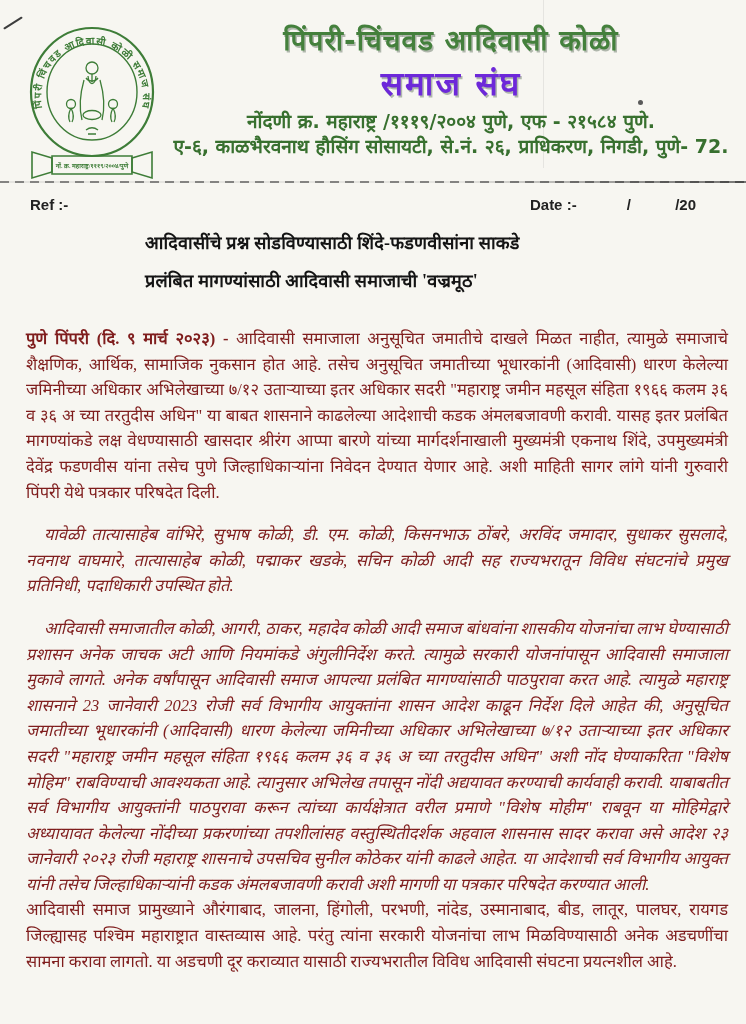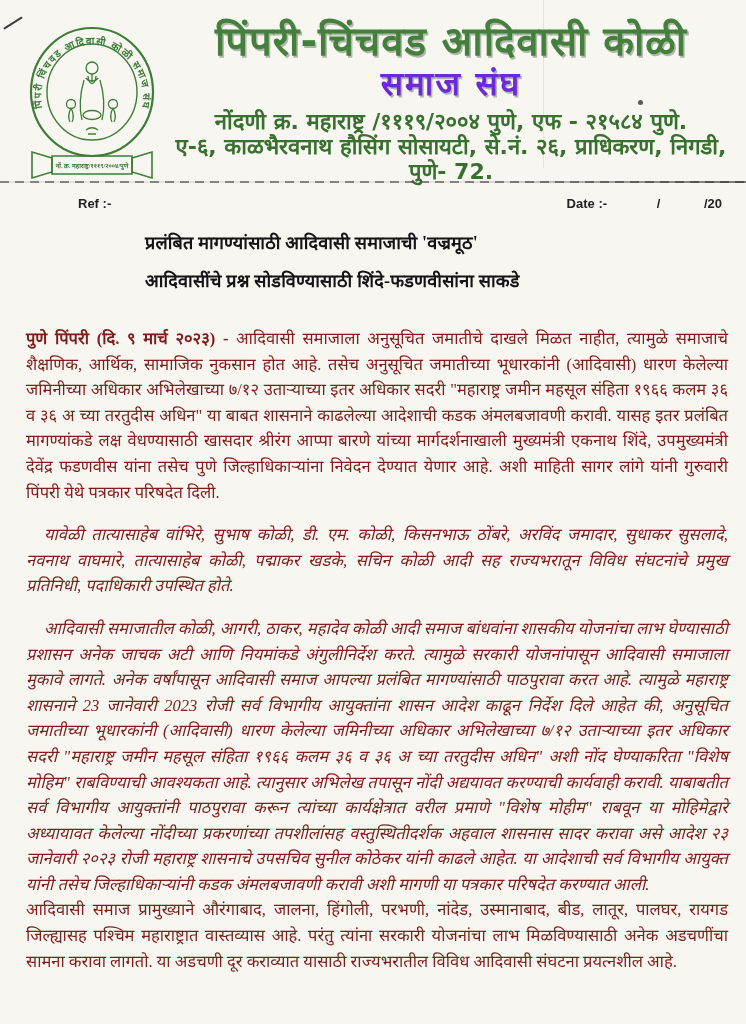--- a/index.html
+++ b/index.html
@@ -9,56 +9,56 @@
     background:#f7f6f1;
     font-family:"Liberation Serif", serif;
     color:#1a1a1a;
     overflow:hidden;
   }
   
   .header{position:absolute;top:0;left:0;right:0;height:182px;}
   .logo-wrap{position:absolute;left:16px;top:16px;width:152px;height:168px;}
   .header-text{position:absolute;left:170px;top:18px;width:562px;text-align:center;}
   .org-line1{
-    font-size:40px;line-height:46px;font-weight:bold;
+    font-size:28px;line-height:46px;font-weight:bold;
     color:#44803c;letter-spacing:1px;
     text-shadow:1.5px 1.5px 0 rgba(70,90,70,.4), -0.5px -0.5px 0 rgba(255,255,255,.6);
     font-family:"DejaVu Sans", sans-serif;
   }
   .org-line2{
     font-size:33px;line-height:40px;font-weight:bold;
     color:#6d28d9;letter-spacing:2px;
     text-shadow:1.5px 1.5px 0 rgba(70,90,70,.4);
     font-family:"DejaVu Sans", sans-serif;
   }
   .reg-line,.addr-line{
-    font-size:22px;line-height:25px;font-weight:bold;color:#38702f;
+    font-size:19px;line-height:25px;font-weight:bold;color:#38702f;
     font-family:"DejaVu Sans", sans-serif;
   }
   .reg-line{margin-top:5px;}
   .crease{position:absolute;left:543px;top:0;width:1px;height:168px;background:rgba(0,0,0,.07);}
   .stray-mark{position:absolute;left:2px;top:22px;width:22px;height:2px;background:#3d3d3d;transform:rotate(-32deg);border-radius:2px;}
   .dot-artifact{position:absolute;left:638px;top:100px;width:5px;height:5px;background:#5a5a5a;border-radius:50%;}
   
   .rule{
     position:absolute;left:0;right:0;top:180px;height:4px;
     background-image:
       linear-gradient(90deg, rgba(0,0,0,0) 0%, rgba(0,0,0,0) 62%, rgba(45,45,45,.45) 86%, rgba(30,30,30,.55) 100%),
       repeating-linear-gradient(90deg, rgba(70,70,70,.65) 0 9px, rgba(70,70,70,.10) 9px 15px);
     background-size:100% 2px, 100% 2px;
     background-position:0 1px, 0 1px;
     background-repeat:no-repeat;
   }
   
   .meta-row{
     position:absolute;top:196px;left:0;right:0;
     display:flex;justify-content:space-between;
-    padding:0 24px 0 30px;box-sizing:border-box;
+    padding:0 50px 0 30px;box-sizing:border-box;
     font-family:"Liberation Sans", sans-serif;
-    font-weight:bold;font-size:13px;color:#222;margin-left:48px;
+    font-weight:bold;font-size:15px;color:#222;
   }
   .date-group span{display:inline-block;}
   .date-slash1{margin-left:46px;}
   .date-slash2{margin-left:40px;}
   
   .headlines{position:absolute;top:232px;left:145px;right:40px;}
   .headline{
     font-size:18px;line-height:22px;font-weight:600;color:#141414;
     margin-bottom:16px;letter-spacing:.2px;
   }
@@ -129,22 +129,22 @@
   <div class="meta-row">
     <span>Ref :-</span>
     <span class="date-group">
       <span>Date :-</span>
       <span class="date-slash1">/</span>
       <span class="date-slash2">/20</span>
     </span>
   </div>
 
   <div class="headlines">
+    <div class="headline">आदिवासींचे प्रश्न सोडविण्यासाठी शिंदे-फडणवीसांना साकडे</div>
     <div class="headline">प्रलंबित मागण्यांसाठी आदिवासी समाजाची 'वज्रमूठ'</div>
-    <div class="headline">आदिवासींचे प्रश्न सोडविण्यासाठी शिंदे-फडणवीसांना साकडे</div>
   </div>
 
   <div class="body-text">
     <p><span class="p-lead">पुणे पिंपरी (दि. ९ मार्च २०२३) - </span><span>आदिवासी समाजाला अनुसूचित जमातीचे दाखले मिळत नाहीत, त्यामुळे समाजाचे शैक्षणिक, आर्थिक, सामाजिक नुकसान होत आहे. तसेच अनुसूचित जमातीच्या भूधारकांनी (आदिवासी) धारण केलेल्या जमिनीच्या अधिकार अभिलेखाच्या ७/१२ उताऱ्याच्या इतर अधिकार सदरी "महाराष्ट्र जमीन महसूल संहिता १९६६ कलम ३६ व ३६ अ च्या तरतुदीस अधिन" या बाबत शासनाने काढलेल्या आदेशाची कडक अंमलबजावणी करावी. यासह इतर प्रलंबित मागण्यांकडे लक्ष वेधण्यासाठी खासदार श्रीरंग आप्पा बारणे यांच्या मार्गदर्शनाखाली मुख्यमंत्री एकनाथ शिंदे, उपमुख्यमंत्री देवेंद्र फडणवीस यांना तसेच पुणे जिल्हाधिकाऱ्यांना निवेदन देण्यात येणार आहे. अशी माहिती सागर लांगे यांनी गुरुवारी पिंपरी येथे पत्रकार परिषदेत दिली.</span></p>
     <p class="para-gap indent">यावेळी तात्यासाहेब वांभिरे, सुभाष कोळी, डी. एम. कोळी, किसनभाऊ ठोंबरे, अरविंद जमादार, सुधाकर सुसलादे, नवनाथ वाघमारे, तात्यासाहेब कोळी, पद्माकर खडके, सचिन कोळी आदी सह राज्यभरातून विविध संघटनांचे प्रमुख प्रतिनिधी, पदाधिकारी उपस्थित होते.</p>
     <p class="para-gap indent">आदिवासी समाजातील कोळी, आगरी, ठाकर, महादेव कोळी आदी समाज बांधवांना शासकीय योजनांचा लाभ घेण्यासाठी प्रशासन अनेक जाचक अटी आणि नियमांकडे अंगुलीनिर्देश करते. त्यामुळे सरकारी योजनांपासून आदिवासी समाजाला मुकावे लागते. अनेक वर्षांपासून आदिवासी समाज आपल्या प्रलंबित मागण्यांसाठी पाठपुरावा करत आहे. त्यामुळे महाराष्ट्र शासनाने 23 जानेवारी 2023 रोजी सर्व विभागीय आयुक्तांना शासन आदेश काढून निर्देश दिले आहेत की, अनुसूचित जमातीच्या भूधारकांनी (आदिवासी) धारण केलेल्या जमिनीच्या अधिकार अभिलेखाच्या ७/१२ उताऱ्याच्या इतर अधिकार सदरी "महाराष्ट्र जमीन महसूल संहिता १९६६ कलम ३६ व ३६ अ च्या तरतुदीस अधिन" अशी नोंद घेण्याकरिता "विशेष मोहिम" राबविण्याची आवश्यकता आहे. त्यानुसार अभिलेख तपासून नोंदी अद्ययावत करण्याची कार्यवाही करावी. याबाबतीत सर्व विभागीय आयुक्तांनी पाठपुरावा करून त्यांच्या कार्यक्षेत्रात वरील प्रमाणे "विशेष मोहीम" राबवून या मोहिमेद्वारे अध्यायावत केलेल्या नोंदीच्या प्रकरणांच्या तपशीलांसह वस्तुस्थितीदर्शक अहवाल शासनास सादर करावा असे आदेश २३ जानेवारी २०२३ रोजी महाराष्ट्र शासनाचे उपसचिव सुनील कोठेकर यांनी काढले आहेत. या आदेशाची सर्व विभागीय आयुक्त यांनी तसेच जिल्हाधिकाऱ्यांनी कडक अंमलबजावणी करावी अशी मागणी या पत्रकार परिषदेत करण्यात आली.</p>
     <p>आदिवासी समाज प्रामुख्याने औरंगाबाद, जालना, हिंगोली, परभणी, नांदेड, उस्मानाबाद, बीड, लातूर, पालघर, रायगड जिल्ह्यासह पश्चिम महाराष्ट्रात वास्तव्यास आहे. परंतु त्यांना सरकारी योजनांचा लाभ मिळविण्यासाठी अनेक अडचणींचा सामना करावा लागतो. या अडचणी दूर कराव्यात यासाठी राज्यभरातील विविध आदिवासी संघटना प्रयत्नशील आहे.</p>
   </div>
 
 </div>

